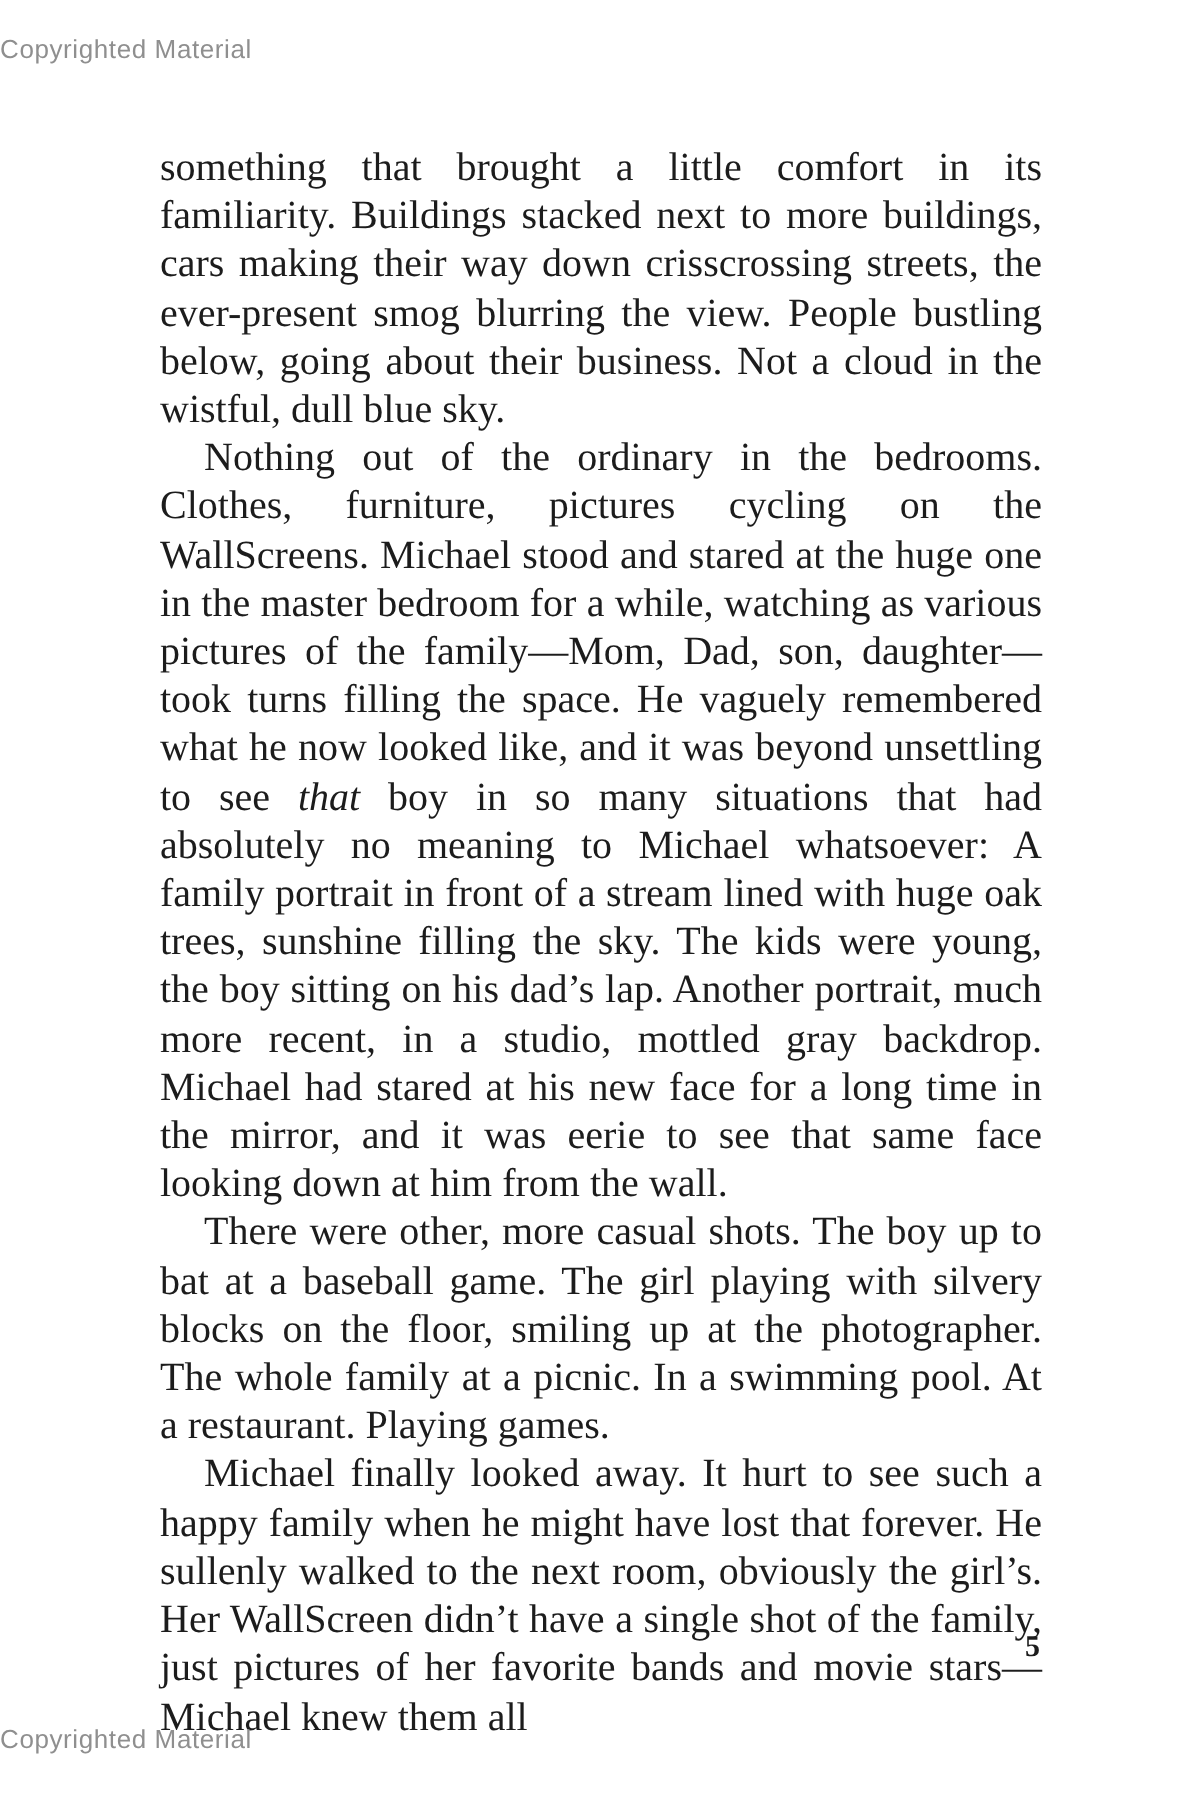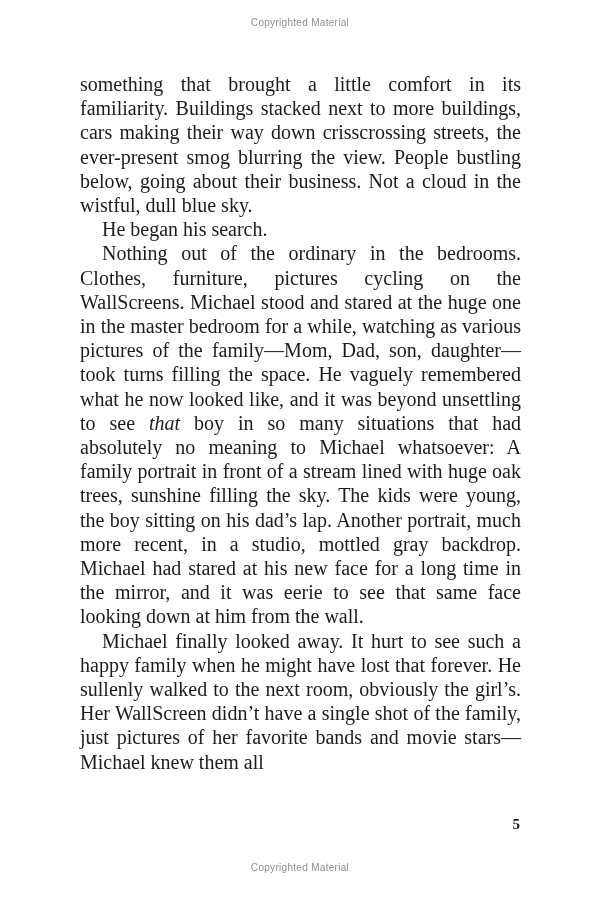--- a/index.html
+++ b/index.html
@@ -16,23 +16,23 @@
     }
     .page {
       position: absolute;
       inset: 0;
       background: #ffffff;
     }
     .notice {
       position: absolute;
       left: 0;
       width: 600px;
-      text-align: center;
+      text-align: left;
       font-family: "Liberation Sans", sans-serif;
-      font-size: 10px;
+      font-size: 13px;
       color: #8f8f8f;
       letter-spacing: 0.3px;
     }
     .notice-top { top: 17px; }
     .notice-bottom { top: 862px; }
     .text-block {
       position: absolute;
       left: 80px;
       top: 72px;
       width: 441px;
@@ -66,24 +66,24 @@
 <body>
 
 <div class="page">
 
   <div class="notice notice-top">Copyrighted Material</div>
 
   <div class="text-block">
 
     <p>something that brought a little comfort in its familiarity. Buildings stacked next to more buildings, cars making their way down crisscrossing streets, the ever-present smog blurring the view. People bustling below, going about their business. Not a cloud in the wistful, dull blue sky.</p>
 
-    <p class="indent">He began his search.</p>
 
     <p class="indent"><span>Nothing out of the ordinary in the bedrooms. Clothes, furniture, pictures cycling on the WallScreens. Michael stood and stared at the huge one in the master bedroom for a while, watching as various pictures of the family—Mom, Dad, son, daughter—took turns filling the space. He vaguely remembered what he now looked like, and it was beyond unsettling to see </span><em>that</em><span> boy in so many situations that had absolutely no meaning to Michael whatsoever: A family portrait in front of a stream lined with huge oak trees, sunshine filling the sky. The kids were young, the boy sitting on his dad’s lap. Another portrait, much more recent, in a studio, mottled gray backdrop. Michael had stared at his new face for a long time in the mirror, and it was eerie to see that same face looking down at him from the wall.</span></p>
 
+    <p class="indent">There were other, more casual shots. The boy up to bat at a baseball game. The girl playing with silvery blocks on the floor, smiling up at the photographer. The whole family at a picnic. In a swimming pool. At a restaurant. Playing games.</p>
 
     <p class="indent">Michael finally looked away. It hurt to see such a happy family when he might have lost that forever. He sullenly walked to the next room, obviously the girl’s. Her WallScreen didn’t have a single shot of the family, just pictures of her favorite bands and movie stars—Michael knew them all</p>
 
   </div>
 
   <div class="page-number">5</div>
 
   <div class="notice notice-bottom">Copyrighted Material</div>
 
 </div>

